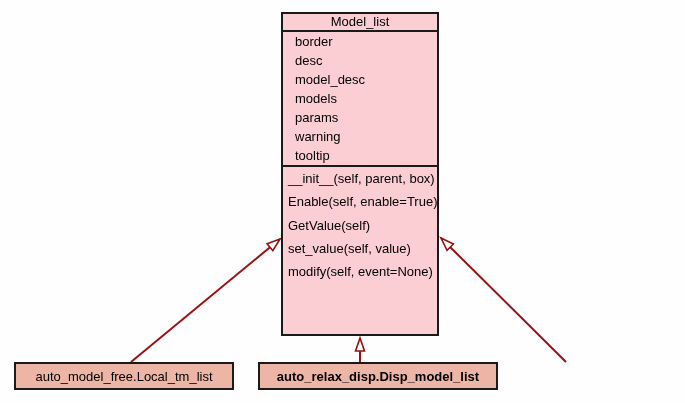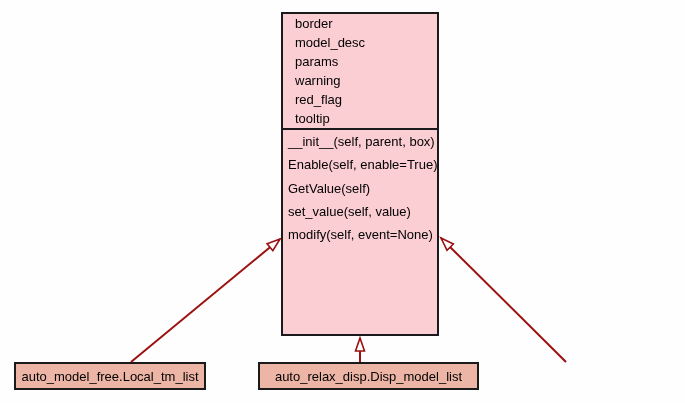--- a/index.html
+++ b/index.html
@@ -80,48 +80,50 @@
     height:28px;
     background:var(--sub-fill);
     border:2px solid var(--line);
     box-sizing:border-box;
     display:flex;
     align-items:center;
     justify-content:center;
     font-size:13px;
     white-space:nowrap;
   }
-  .sub-left{ left:14px;  width:192px; }
-  .sub-mid{  left:258px; width:221px; }
+  .sub-left{ left:14px;  width:220px; }
+  .sub-mid{  left:258px; width:240px;font-weight:bold; }
   .sub-right{left:514px; width:153px; }
 </style>
 </head>
 <body>
 
 <div class="canvas">
 
   <svg class="arrow-layer">
     <defs>
       <marker id="tri" markerWidth="18" markerHeight="14" refX="14" refY="6" orient="auto" markerUnits="userSpaceOnUse">
         <path class="arrow-head" d="M1,1.5 L14,6 L1,10.5 z"></path>
       </marker>
     </defs>
     <line class="arrow-line" x1="131" y1="362" x2="280" y2="239" marker-end="url(#tri)"></line>
     <line class="arrow-line" x1="360" y1="362" x2="360" y2="338" marker-end="url(#tri)"></line>
     <line class="arrow-line" x1="566" y1="362" x2="441" y2="238" marker-end="url(#tri)"></line>
   </svg>
 
   <div class="class-box">
+    <div class="class-title">Model_list</div>
 
     <div class="attr-compartment">
       <div class="attr-row">border</div>
+      <div class="attr-row">desc</div>
       <div class="attr-row">model_desc</div>
+      <div class="attr-row">models</div>
       <div class="attr-row">params</div>
       <div class="attr-row">warning</div>
-      <div class="attr-row">red_flag</div>
       <div class="attr-row">tooltip</div>
     </div>
 
     <div class="method-compartment">
       <div class="method-row">__init__(self, parent, box)</div>
       <div class="method-row">Enable(self, enable=True)</div>
       <div class="method-row">GetValue(self)</div>
       <div class="method-row">set_value(self, value)</div>
       <div class="method-row">modify(self, event=None)</div>
     </div>

